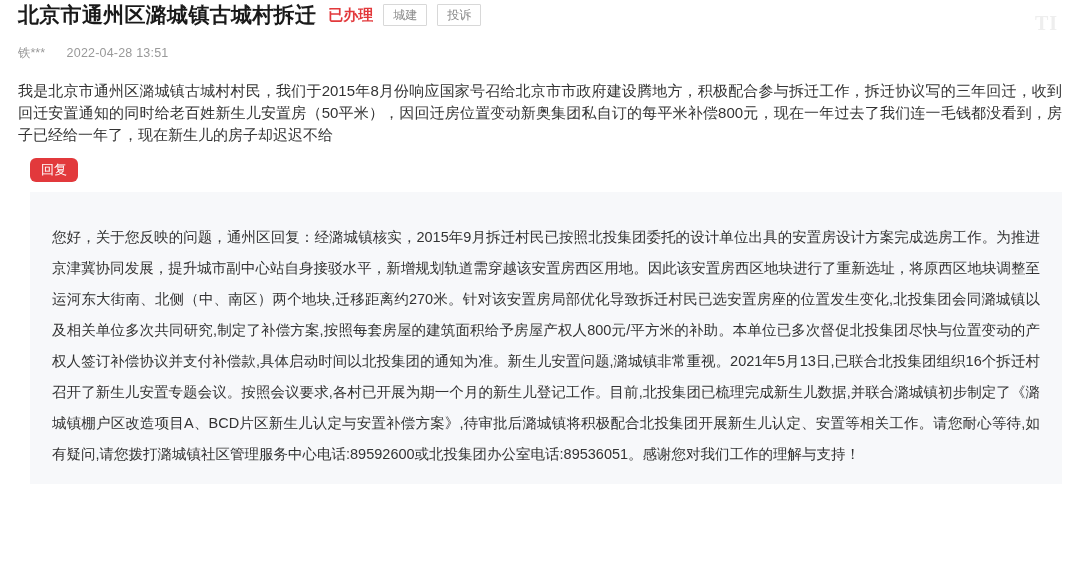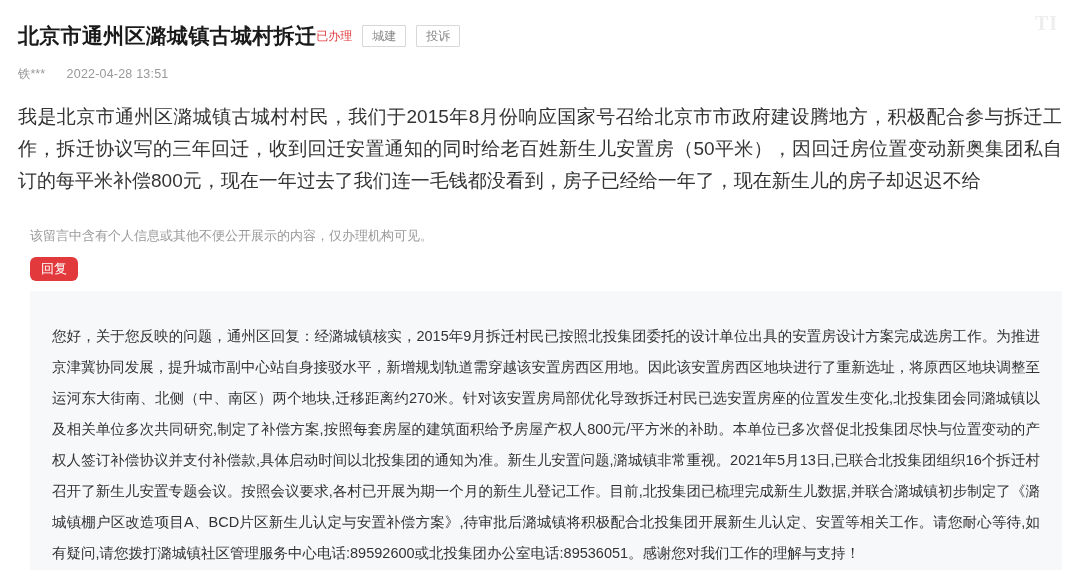--- a/index.html
+++ b/index.html
@@ -19,35 +19,36 @@
     width: 1080px;
     height: 570px;
     position: relative;
     box-sizing: border-box;
     padding: 0 16px;
   }
   
   .header-row {
     display: flex;
     align-items: center;
-    padding-top: 21px;
+    padding-top: 0;
     padding-left: 2px;
     position: relative;
   }
   .post-title {
     font-size: 21px;
     font-weight: bold;
     color: #1a1a1a;
     letter-spacing: 0.3px;
     line-height: 30px;
   }
   .status-text {
-    font-size: 12px;
+    font-size: 15px;
     color: #e2393c;
-    font-weight: normal;
+    margin-left: 12px;
+    font-weight: bold;
     line-height: 30px;
   }
   .tag {
     display: inline-block;
     border: 1px solid #d8d8d8;
     color: #888888;
     font-size: 12px;
     line-height: 18px;
     padding: 1px 9px;
     margin-left: 10px;
@@ -72,22 +73,22 @@
     font-size: 12.5px;
     color: #999999;
   }
   .meta-user { margin-right: 18px; }
   .meta-date { letter-spacing: 0.2px; }
 
   
   .post-body {
     margin-top: 18px;
     padding: 0 2px;
-    font-size: 19px;
-    line-height: 32px;
+    font-size: 15px;
+    line-height: 22px;
     color: #333333;
     text-align: justify;
   }
   .privacy-note {
     margin-top: 30px;
     padding-left: 14px;
     font-size: 13px;
     color: #999999;
   }
   
@@ -139,21 +140,20 @@
     <span class="watermark">TI</span>
   </div>
 
   <div class="meta-row">
     <span class="meta-user">铁***</span>
     <span class="meta-date">2022-04-28 13:51</span>
   </div>
 
   <div class="post-body">我是北京市通州区潞城镇古城村村民，我们于2015年8月份响应国家号召给北京市市政府建设腾地方，积极配合参与拆迁工作，拆迁协议写的三年回迁，收到回迁安置通知的同时给老百姓新生儿安置房（50平米），因回迁房位置变动新奥集团私自订的每平米补偿800元，现在一年过去了我们连一毛钱都没看到，房子已经给一年了，现在新生儿的房子却迟迟不给</div>
 
-  <div class="privacy-note">该留言中含有个人信息或其他不便公开展示的内容，仅办理机构可见。</div>
 
   <div class="reply-badge">回复</div>
 
   <div class="reply-panel">
     <div class="reply-body">您好，关于您反映的问题，通州区回复：经潞城镇核实，2015年9月拆迁村民已按照北投集团委托的设计单位出具的安置房设计方案完成选房工作。为推进京津冀协同发展，提升城市副中心站自身接驳水平，新增规划轨道需穿越该安置房西区用地。因此该安置房西区地块进行了重新选址，将原西区地块调整至运河东大街南、北侧（中、南区）两个地块,迁移距离约270米。针对该安置房局部优化导致拆迁村民已选安置房座的位置发生变化,北投集团会同潞城镇以及相关单位多次共同研究,制定了补偿方案,按照每套房屋的建筑面积给予房屋产权人800元/平方米的补助。本单位已多次督促北投集团尽快与位置变动的产权人签订补偿协议并支付补偿款,具体启动时间以北投集团的通知为准。新生儿安置问题,潞城镇非常重视。2021年5月13日,已联合北投集团组织16个拆迁村召开了新生儿安置专题会议。按照会议要求,各村已开展为期一个月的新生儿登记工作。目前,北投集团已梳理完成新生儿数据,并联合潞城镇初步制定了《潞城镇棚户区改造项目A、BCD片区新生儿认定与安置补偿方案》,待审批后潞城镇将积极配合北投集团开展新生儿认定、安置等相关工作。请您耐心等待,如有疑问,请您拨打潞城镇社区管理服务中心电话:89592600或北投集团办公室电话:89536051。感谢您对我们工作的理解与支持！</div>
 
   </div>
 
 </div>
 

